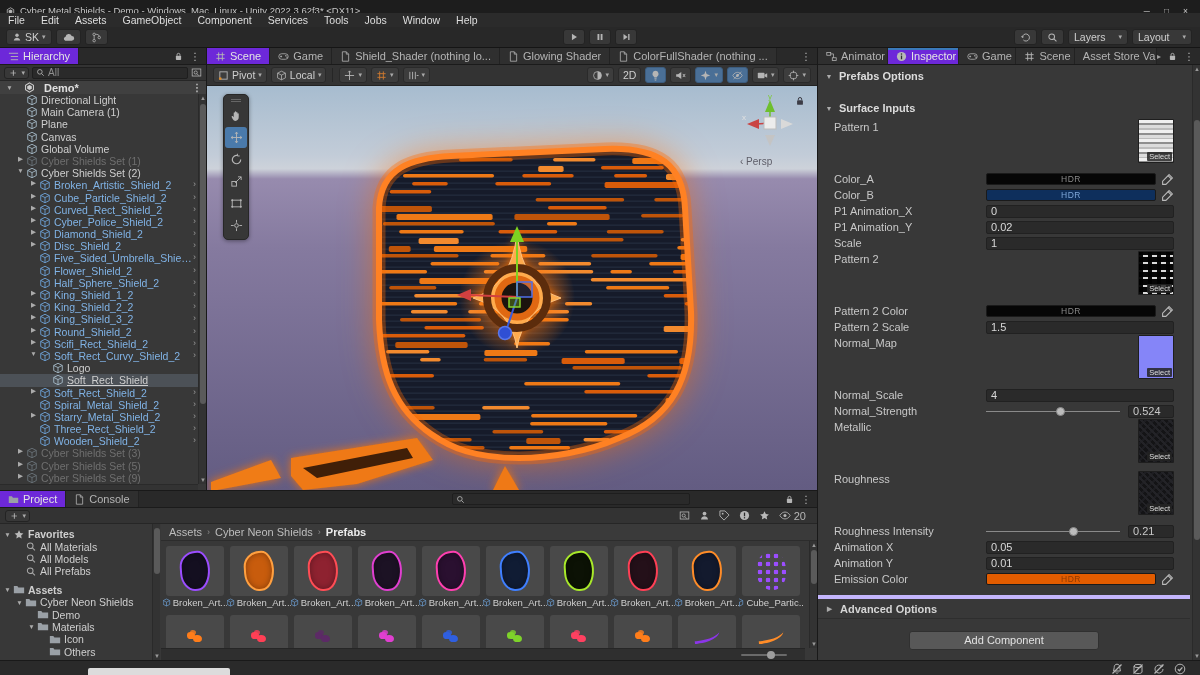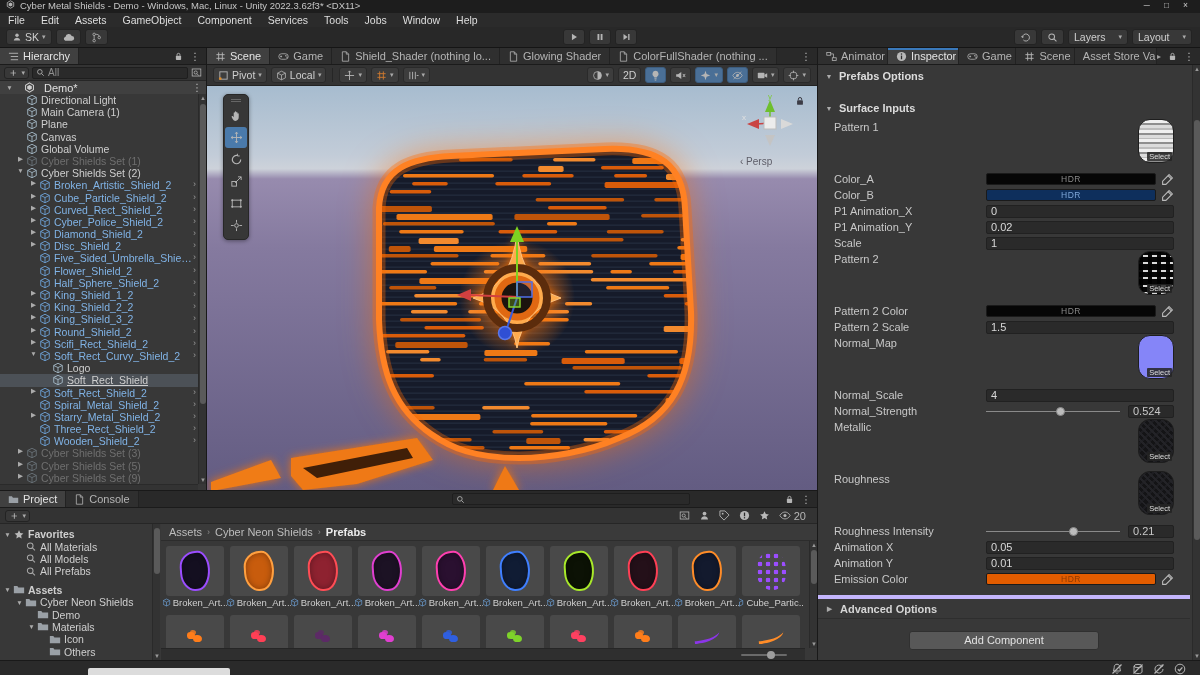--- a/index.html
+++ b/index.html
@@ -2,43 +2,43 @@
 <html><head>
 <meta charset="utf-8">
 <style>
 *{margin:0;padding:0;box-sizing:border-box;font-family:"Liberation Sans",sans-serif;user-select:none}
 html,body{width:1200px;height:675px;overflow:hidden}
 body{background:#282828;color:#cfcfcf;font-size:11px;position:relative}
 svg{display:block}
 .icn{display:inline-flex;align-items:center;justify-content:center;color:#b5b5b5}
 .icn svg{width:100%;height:100%}
 
-#titlebar{position:absolute;left:0;top:0;width:1200px;height:16px;background:#1d1d1d;display:flex;align-items:flex-start;gap:5px;padding:0 6px;font-size:9.5px;color:#c6c6c6;white-space:nowrap}
+#titlebar{position:absolute;left:0;top:0;width:1200px;height:16px;background:#1d1d1d;display:flex;align-items:flex-end;gap:5px;padding:0 6px;font-size:9.5px;color:#c6c6c6;white-space:nowrap}
 #titlebar .icn{width:9px;height:9px}
 #win-controls{margin-left:auto;display:flex;gap:14px;font-size:8.5px;color:#cfcfcf;padding-right:6px}
 #menubar{position:absolute;left:0;top:13px;width:1200px;height:14px;background:#2b2b2b;display:flex;align-items:center;font-size:10.5px;color:#dedede}
 .menu-item{padding:0 8px;height:100%;display:flex;align-items:center;cursor:default}
 #toolbar{position:absolute;left:0;top:27px;width:1200px;height:21px;background:#282828;border-bottom:1px solid #151515}
 .tbtn{background:#383838;border:1px solid #232323;border-radius:3px;height:16px;display:inline-flex;align-items:center;gap:3px;padding:0 5px;color:#cfcfcf;font-size:10.5px}
 .tgrp{position:absolute;top:2px;display:flex;gap:4px}
 .caret{font-size:7px;color:#aaa}
 
 .tabbar{height:17px;background:#292929;display:flex;align-items:flex-end;border-bottom:1px solid #1b1b1b;position:relative}
 .tab{height:16px;display:flex;align-items:center;gap:4px;padding:0 8px;background:#2f2f2f;color:#b4b4b4;font-size:11px;border-right:1px solid #222;position:relative;white-space:nowrap;overflow:hidden}
-.tab.active{background:#404040;color:#e4e4e4}
+.tab.active{background:#6d28d9;color:#e4e4e4}
 .tab.focus::before{content:'';position:absolute;top:0;left:0;right:0;height:2px;background:#3a79bb}
 .ticon{width:11px;height:11px;flex:none}
 .bar-right{margin-left:auto;display:flex;align-items:center;gap:7px;padding-right:6px;height:100%;color:#9e9e9e}
 .kebab{font-size:10px;color:#bdbdbd;letter-spacing:0}
 
 #hierarchy{position:absolute;left:0;top:48px;width:207px;height:442px;background:#383838;border-right:1px solid #191919;overflow:hidden}
 #h-search{height:16px;background:#333;display:flex;align-items:center;gap:3px;padding:0 4px;border-bottom:1px solid #262626}
 .searchbox{flex:1;background:#2a2a2a;border:1px solid #1e1e1e;border-radius:2px;height:12px;display:flex;align-items:center;gap:3px;padding:0 3px;color:#8f8f8f;font-size:10px}
 .searchbox .icn{width:9px;height:9px}
-#h-scene-row{height:13px;background:#404040;display:flex;align-items:center;gap:9px;padding:0 4px;font-weight:normal;color:#e0e0e0}
+#h-scene-row{height:13px;background:#404040;display:flex;align-items:center;gap:9px;padding:0 4px;font-weight:bold;color:#e0e0e0}
 #h-rows{position:absolute;left:0;top:46px;right:8px;bottom:6px;overflow:hidden}
 .h-row{display:flex;align-items:flex-start;height:12.2px;font-size:10.5px;white-space:nowrap;overflow:hidden}
 .h-row.sel{background:#4c5157}
 .h-arrow{width:11px;flex:none;font-size:6.5px;color:#ababab;text-align:center}
 .h-ico{width:12px;height:11px;flex:none;margin-right:3px;color:#a9bdcb}
 .h-ico.blue{color:#6fa5dc}
 .h-row.dis .h-ico{opacity:.45}
 .h-label{color:#cfcfcf;overflow:hidden;text-overflow:ellipsis}
 .h-label.pre{color:#80b3e6}
 .h-label.dis{color:#6f6f6f}
@@ -70,21 +70,21 @@
 #inspector{position:absolute;left:817px;top:48px;width:383px;height:612px;background:#383838;border-left:1px solid #191919;overflow:hidden}
 #insp-body{position:absolute;left:0;top:17px;right:10px;bottom:0}
 .irow{position:relative;padding-left:16px;display:flex;align-items:center;color:#c8c8c8;font-size:11px}
 .irow .ilabel{width:152px;flex:none;white-space:nowrap;overflow:hidden}
 .irow.sec{height:22px;font-weight:bold;color:#dcdcdc;gap:5px;padding-left:6px}
 .irow.sec .h-arrow{width:10px;font-size:7px}
 .irow.gapL{height:10px}.irow.gapS{height:6px}
 .irow.h16{height:16px}
 .ifield{flex:1;margin-right:16px;background:#2a2a2a;border:1px solid #212121;border-radius:2px;height:13px;padding:0 4px;display:flex;align-items:center;color:#d8d8d8}
 .irow.tex{height:46px;align-items:flex-start;padding-top:2px}
-.thumb{position:absolute;right:16px;top:0;width:36px;height:44px;border:1px solid #1e1e1e;border-radius:12px}
+.thumb{position:absolute;right:16px;top:0;width:36px;height:44px;border:1px solid #1e1e1e;border-radius:1px}
 .thumb .sel-chip{position:absolute;right:1px;bottom:1px;font-size:7.5px;color:#ddd;background:rgba(35,35,35,.85);padding:0 2px;border-radius:1px}
 .thumb.stripes{background:repeating-linear-gradient(180deg,#f0f0f0 0 3px,#8f8f8f 3px 5px,#dcdcdc 5px 8px,#bdbdbd 8px 9.5px)}
 .thumb.noise{background-color:#060606;background-image:repeating-linear-gradient(90deg,rgba(0,0,0,.95) 0 4px,transparent 4px 9px),repeating-linear-gradient(180deg,transparent 0 3px,rgba(255,255,255,.85) 3px 4.6px,transparent 4.6px 7.5px)}
 .thumb.normal{background:#8585f8}
 .thumb.dark{background-color:#141416;background-image:repeating-linear-gradient(45deg,#232327 0 2px,transparent 2px 5px),repeating-linear-gradient(-45deg,#1d1d21 0 2px,transparent 2px 6px)}
 .iswatch{flex:1;height:12px;border-radius:2px;position:relative;margin-right:5px;border:1px solid #1a1a1a}
 .ihdr{position:absolute;inset:0;display:flex;align-items:center;justify-content:center;font-size:8.5px;letter-spacing:.5px}
 .idropper{width:13px;height:13px;margin-right:16px;color:#bbb}
 .itrack{flex:1;height:13px;position:relative;margin-right:8px}
 .itrack::before{content:'';position:absolute;left:0;right:0;top:6px;height:1.5px;background:#8a8a8a}

